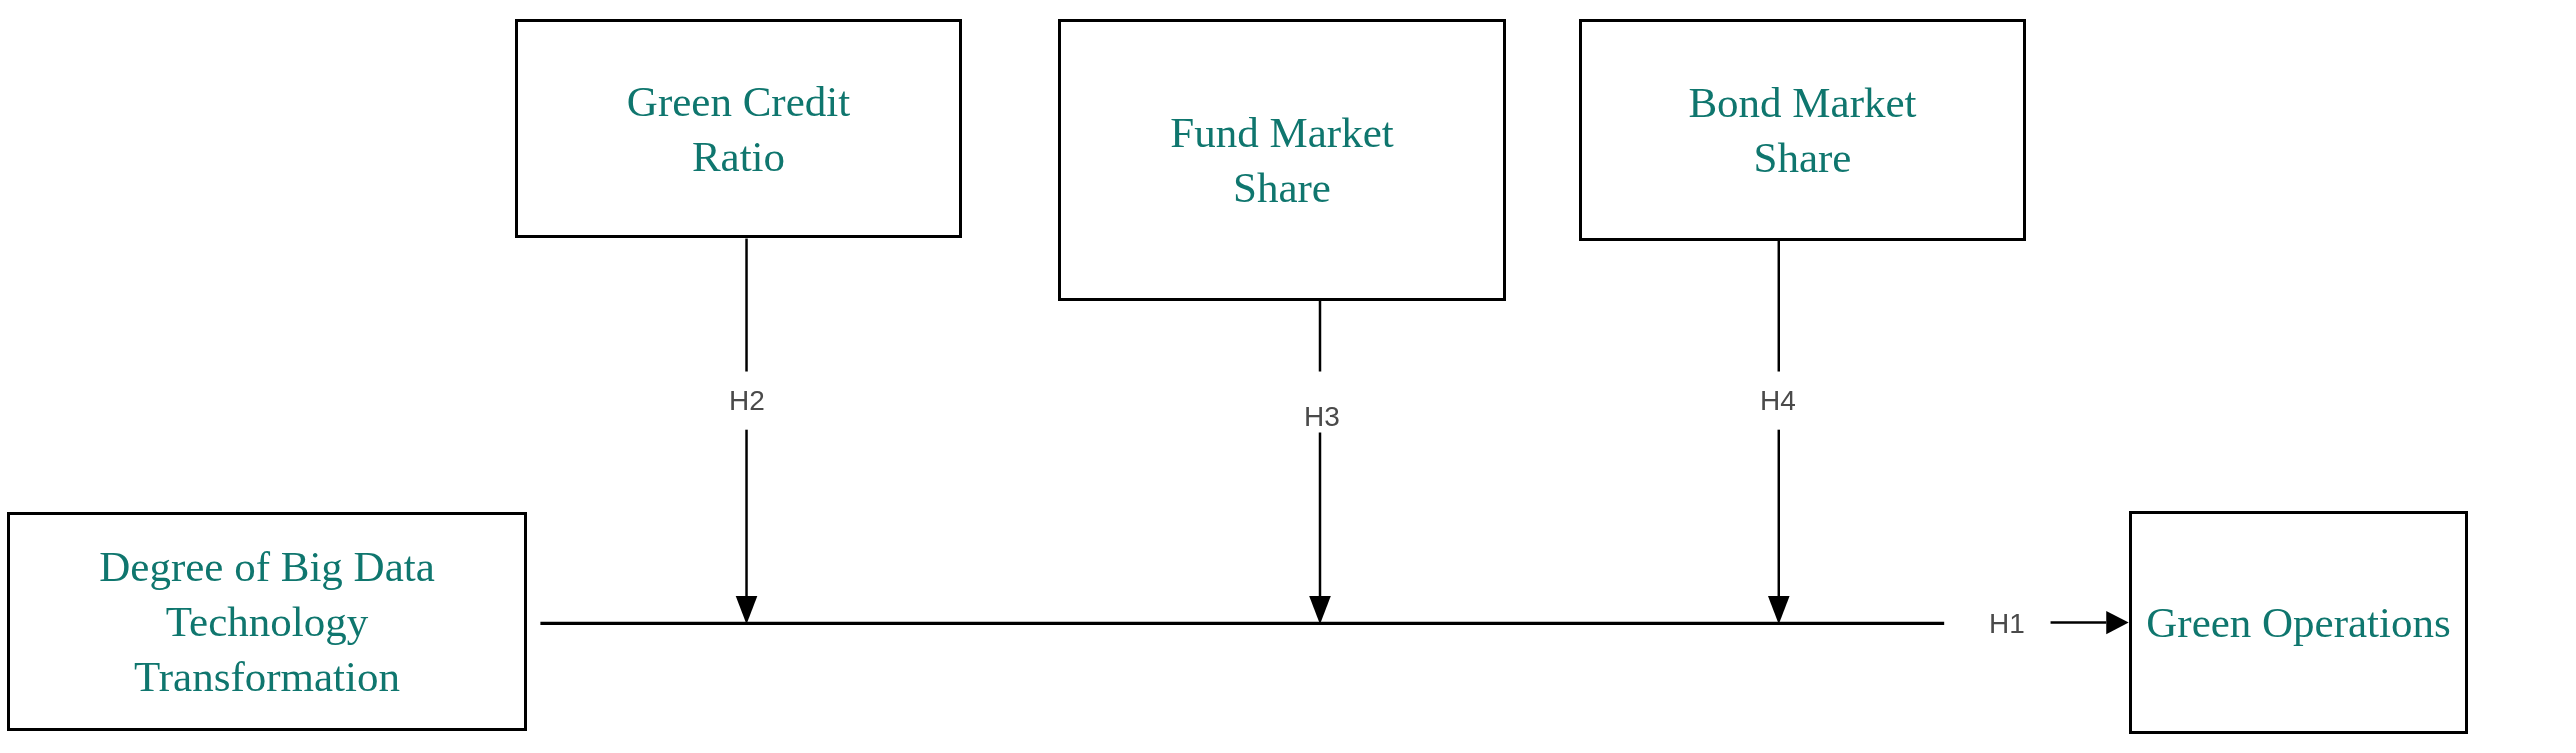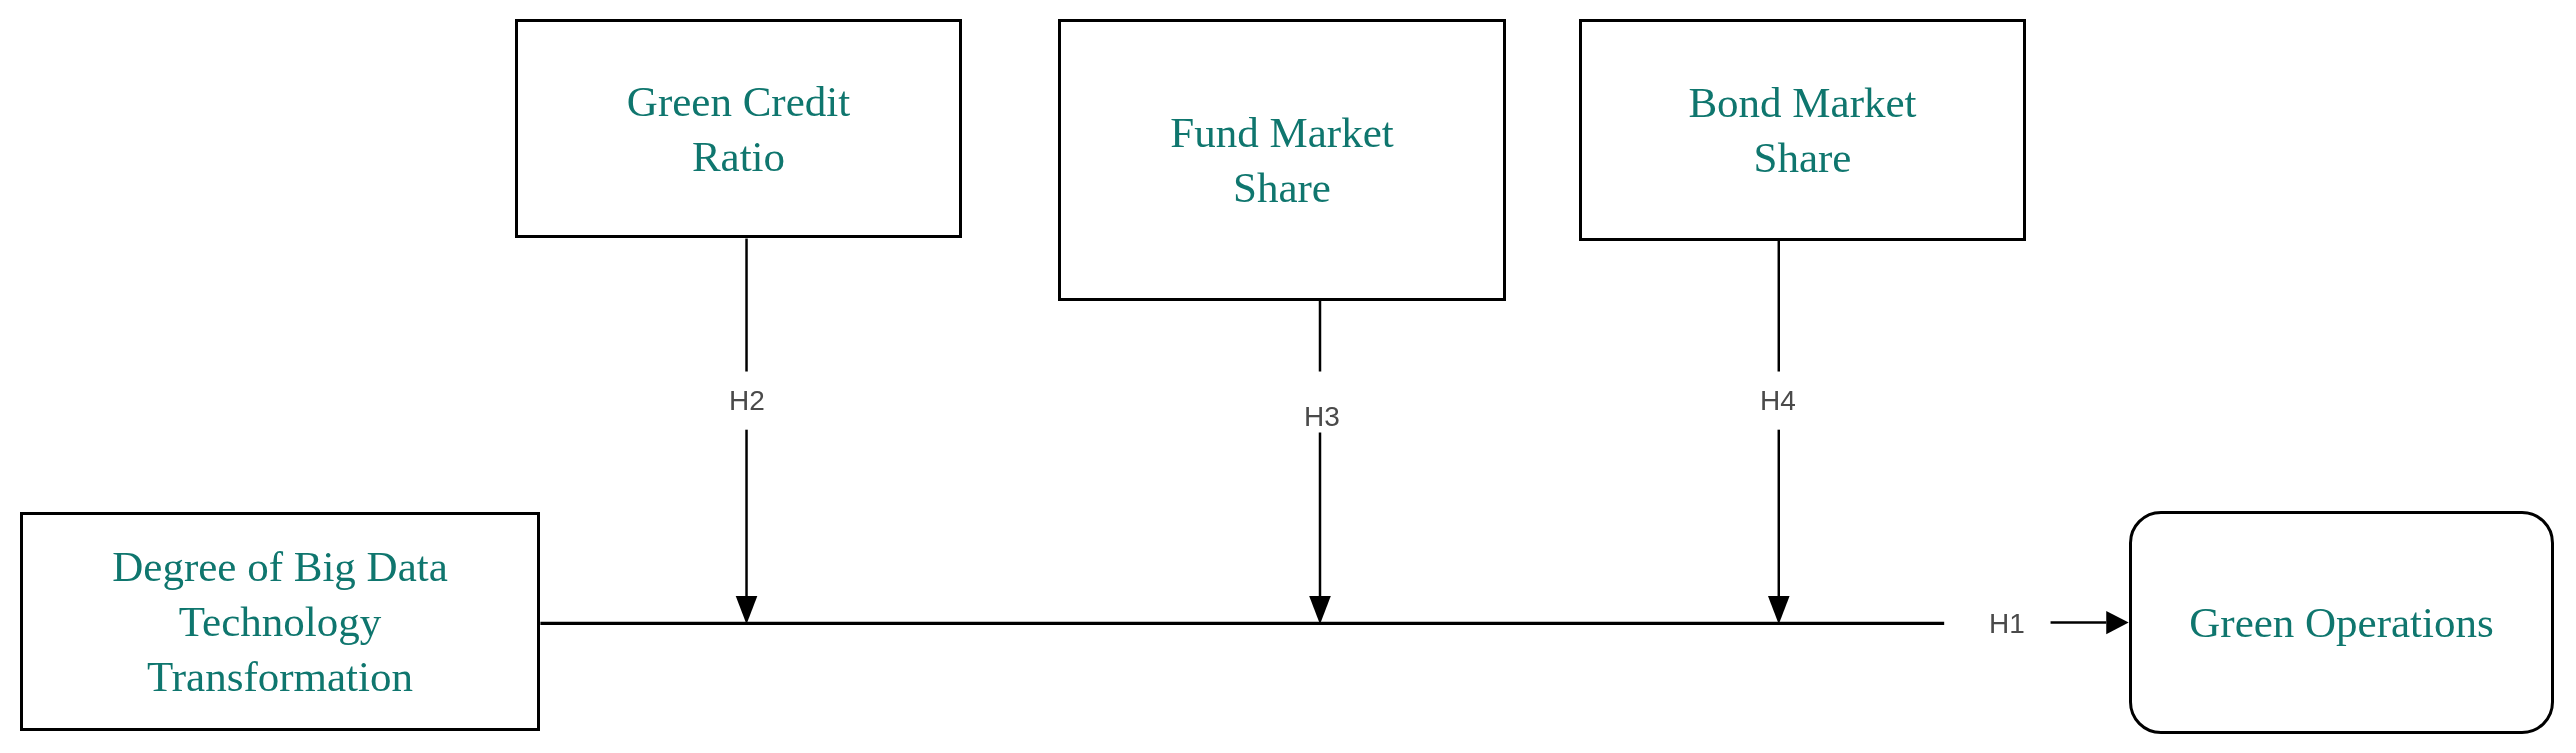--- a/index.html
+++ b/index.html
@@ -28,22 +28,22 @@
   .node .node-label {
     white-space: pre-line;
     font-size: 43px;
     line-height: 55px;
     color: #0f766e;
   }
   
   #box-green-credit-ratio   { left: 515px;  top: 19px;  width: 447px; height: 219px; }
   #box-fund-market-share    { left: 1058px; top: 19px;  width: 448px; height: 282px; }
   #box-bond-market-share    { left: 1579px; top: 19px;  width: 447px; height: 222px; }
-  #box-degree-big-data      { left: 20px;   top: 512px; width: 520px; height: 219px; }
-  #box-green-operations     { left: 2129px; top: 511px; width: 425px; height: 223px; border-radius: 32px; }
+  #box-degree-big-data      { left: 7px;   top: 512px; width: 520px; height: 219px; }
+  #box-green-operations     { left: 2129px; top: 511px; width: 339px; height: 223px; }
 
   .edges-svg {
     position: absolute;
     left: 0;
     top: 0;
     width: 2576px;
     height: 753px;
     pointer-events: none;
   }
   .hyp-label {

